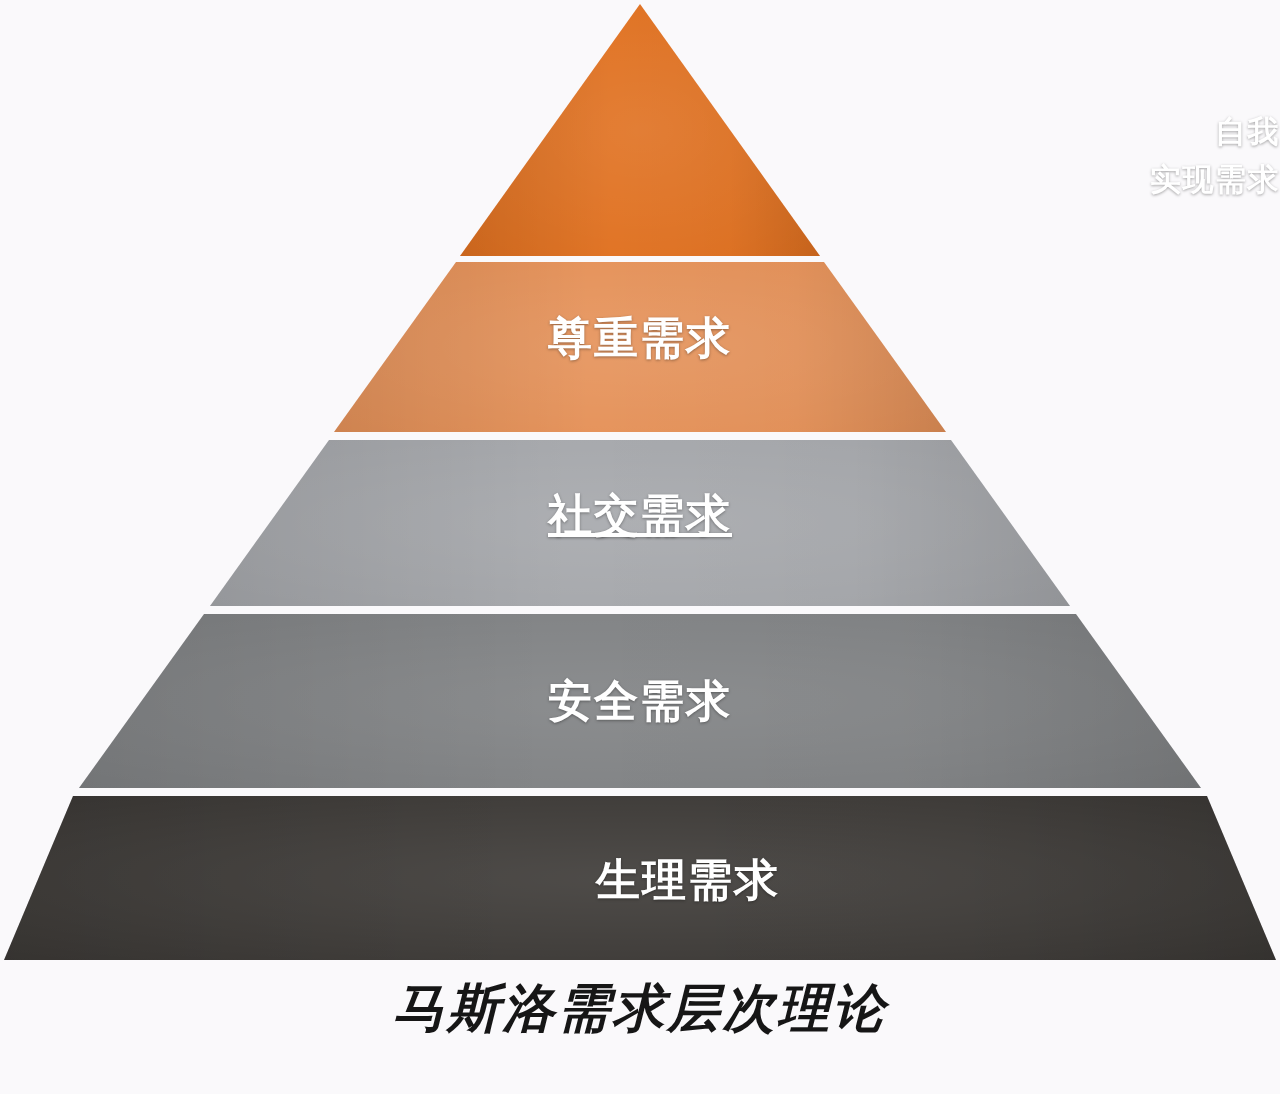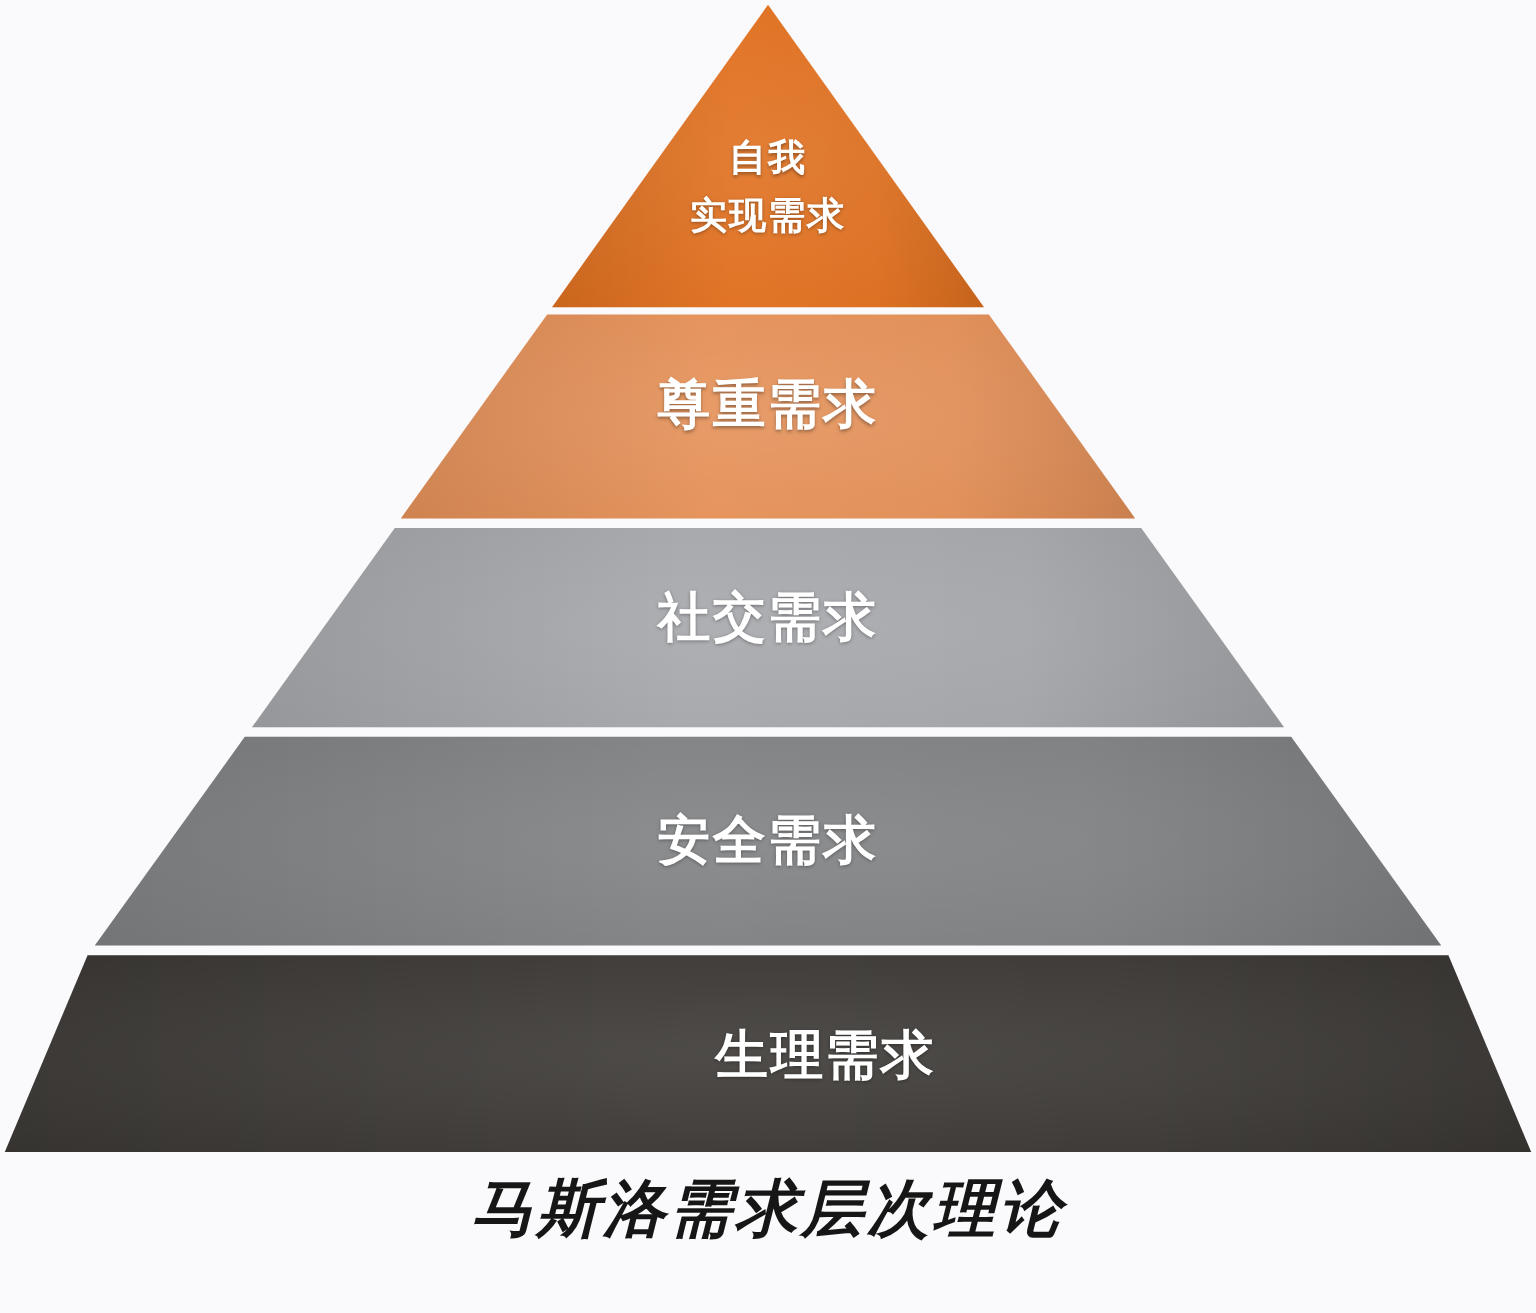--- a/index.html
+++ b/index.html
@@ -33,21 +33,21 @@
     width: 1280px;
     text-align: center;
     color: #ffffff;
     font-weight: 700;
     letter-spacing: 2px;
     line-height: 1.15;
     text-shadow: 0 1px 3px rgba(0,0,0,0.35);
     pointer-events: none;
     white-space: pre-line;
   }
-  .tier-label.t1 { top: 108px;  font-size: 31px; letter-spacing: 1.5px; line-height: 1.55; }
+  .tier-label.t1 { top: 108px;  font-size: 31px; letter-spacing: 1.5px; line-height: 1.55; text-align: right; }
   .tier-label.t2 { top: 313px;  font-size: 44px; }
   .tier-label.t3 { top: 490px;  font-size: 44px; }
   .tier-label.t4 { top: 676px;  font-size: 44px; }
   .tier-label.t5 { top: 855px;  font-size: 44px; padding-left: 48px; }
 
   .caption {
     position: absolute;
     left: 0;
     top: 980px;
     width: 1280px;
@@ -102,19 +102,19 @@
     <g>
       <polygon id="poly-5" points="73,796 1207,796 1276,960 4,960" fill="#3b3835"></polygon>
       <polygon id="poly-5-shade" fill="url(#shade1)" points="73,796 1207,796 1276,960 4,960"></polygon>
       <polygon id="poly-5-glow" fill="url(#glow)" points="73,796 1207,796 1276,960 4,960"></polygon>
     </g>
   </svg>
 
   <div class="tier-label t1" style="color: rgb(255, 255, 255);">自我
 实现需求</div>
   <div class="tier-label t2" style="color: rgb(255, 255, 255);">尊重需求</div>
-  <div class="tier-label t3" style="color: rgb(255, 255, 255);">社交需求</div>
+  <div class="tier-label t3" style="color: rgb(255, 255, 255); text-decoration: underline;">社交需求</div>
   <div class="tier-label t4" style="color: rgb(255, 255, 255);">安全需求</div>
   <div class="tier-label t5" style="color: rgb(255, 255, 255);">生理需求</div>
 
   <div class="caption" style="color: rgb(22, 22, 22);">马斯洛需求层次理论</div>
 
 </div>
 
 </body></html>

